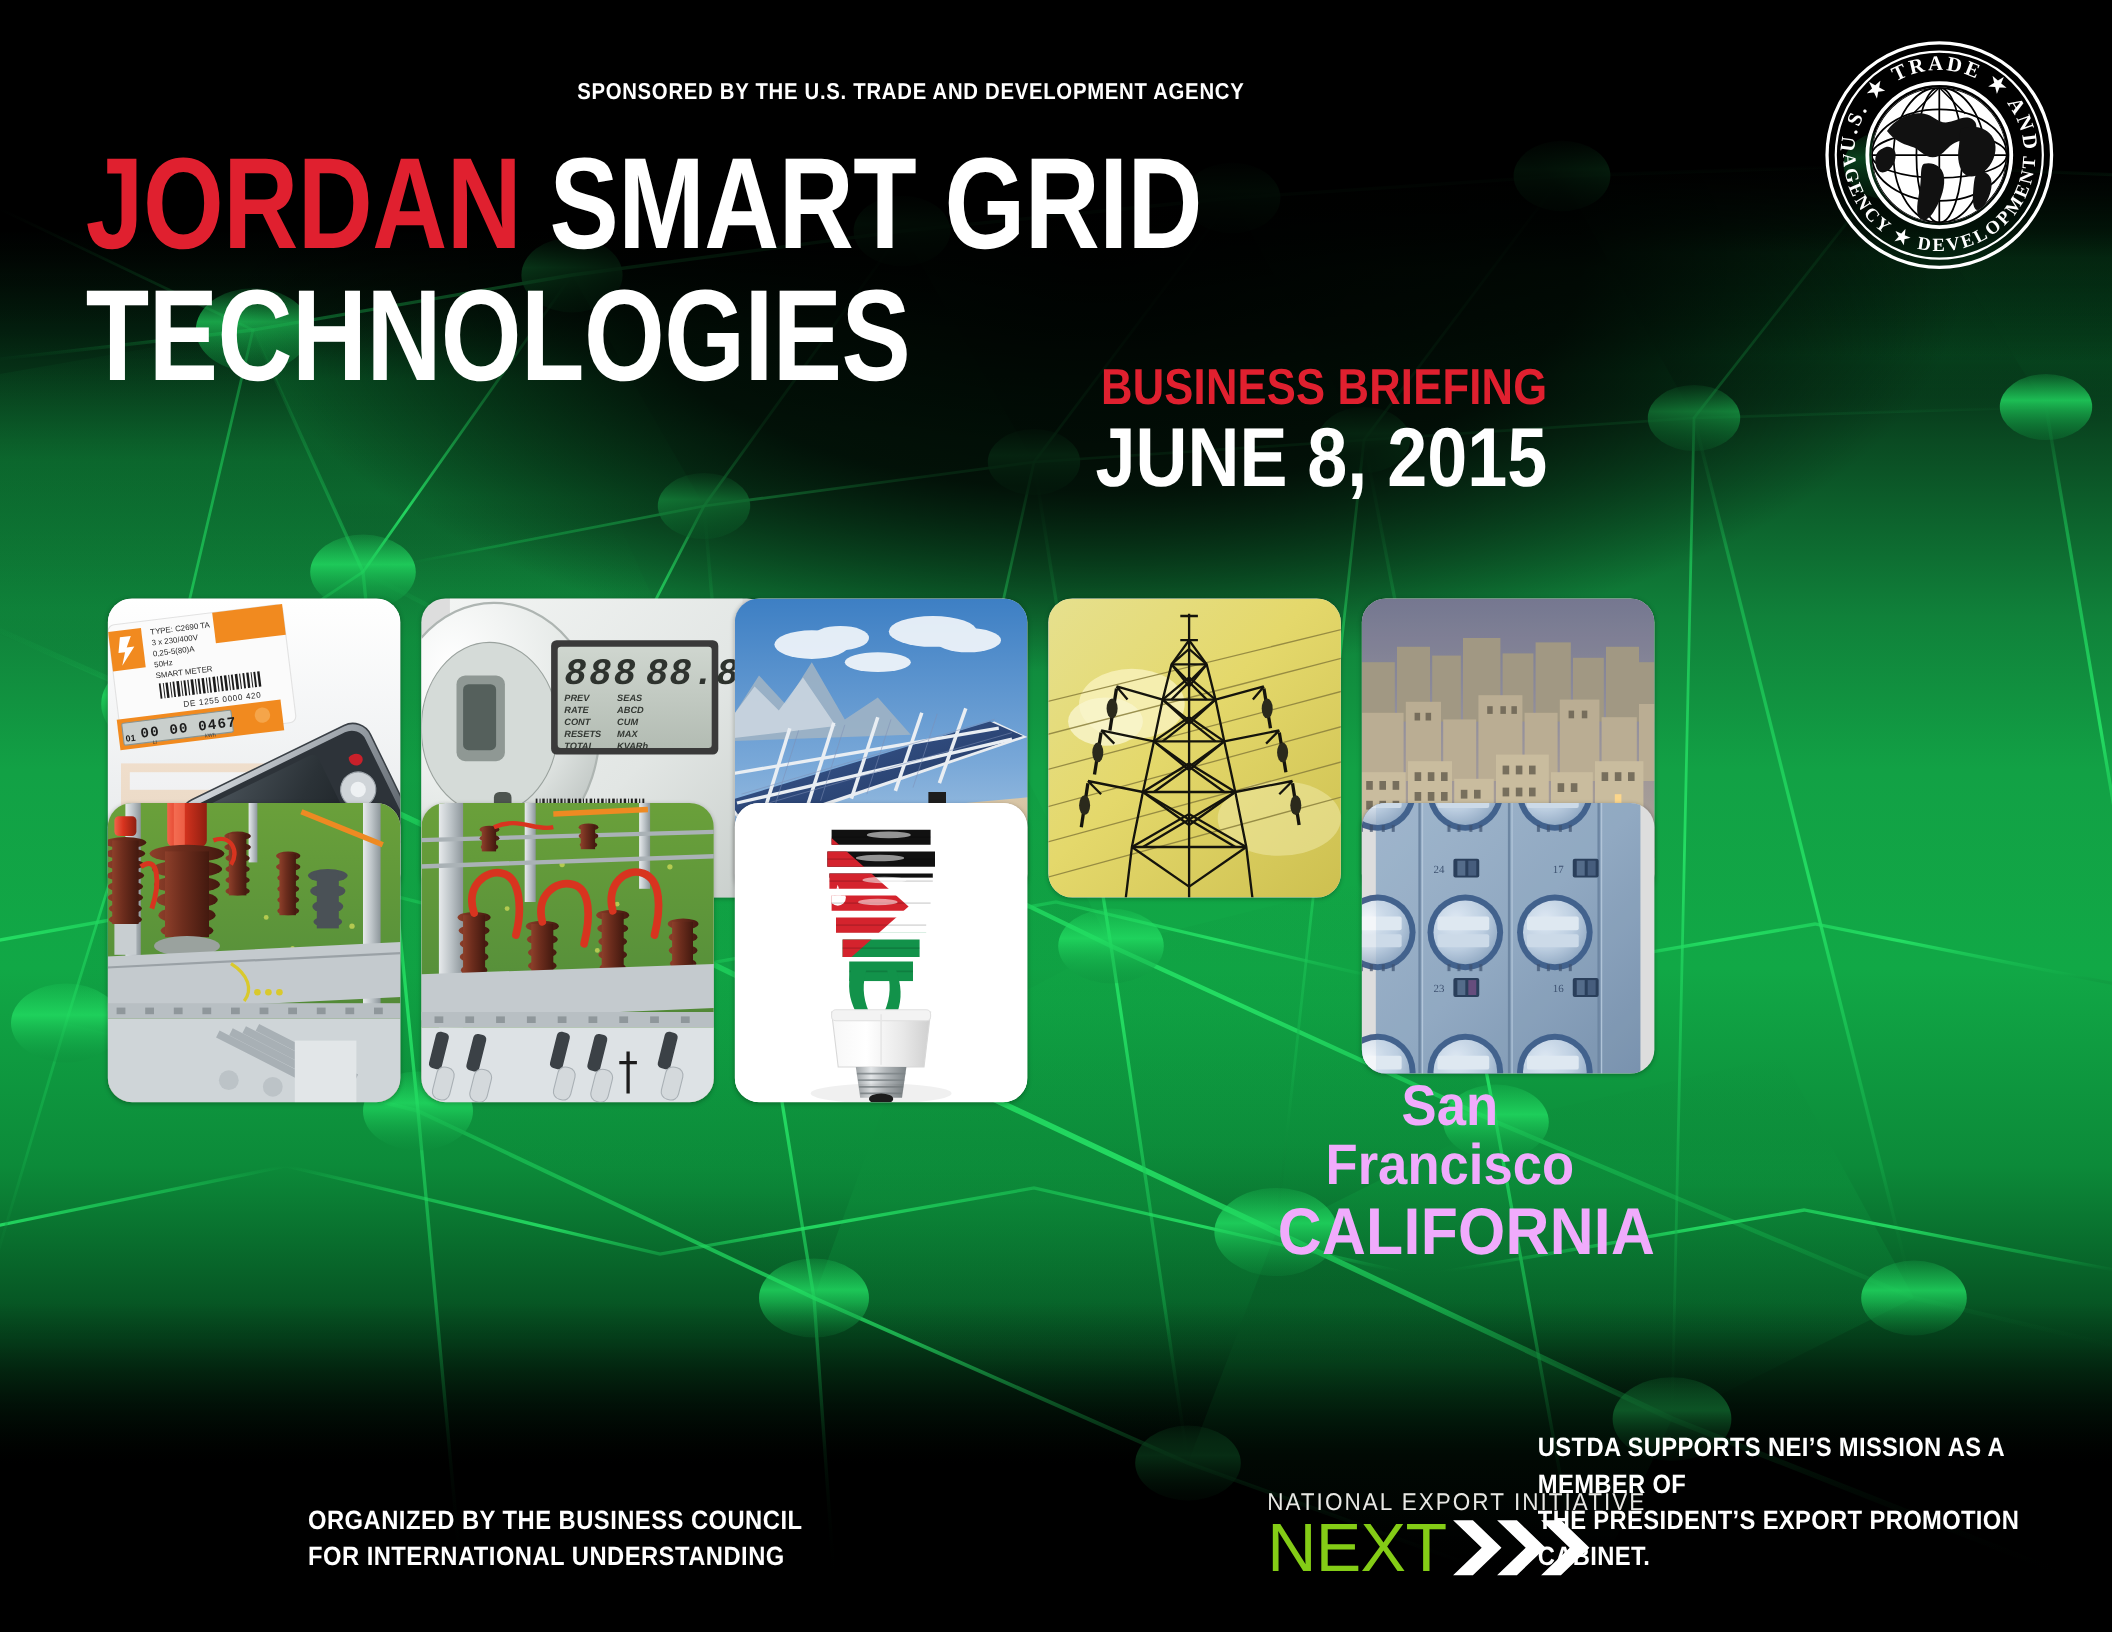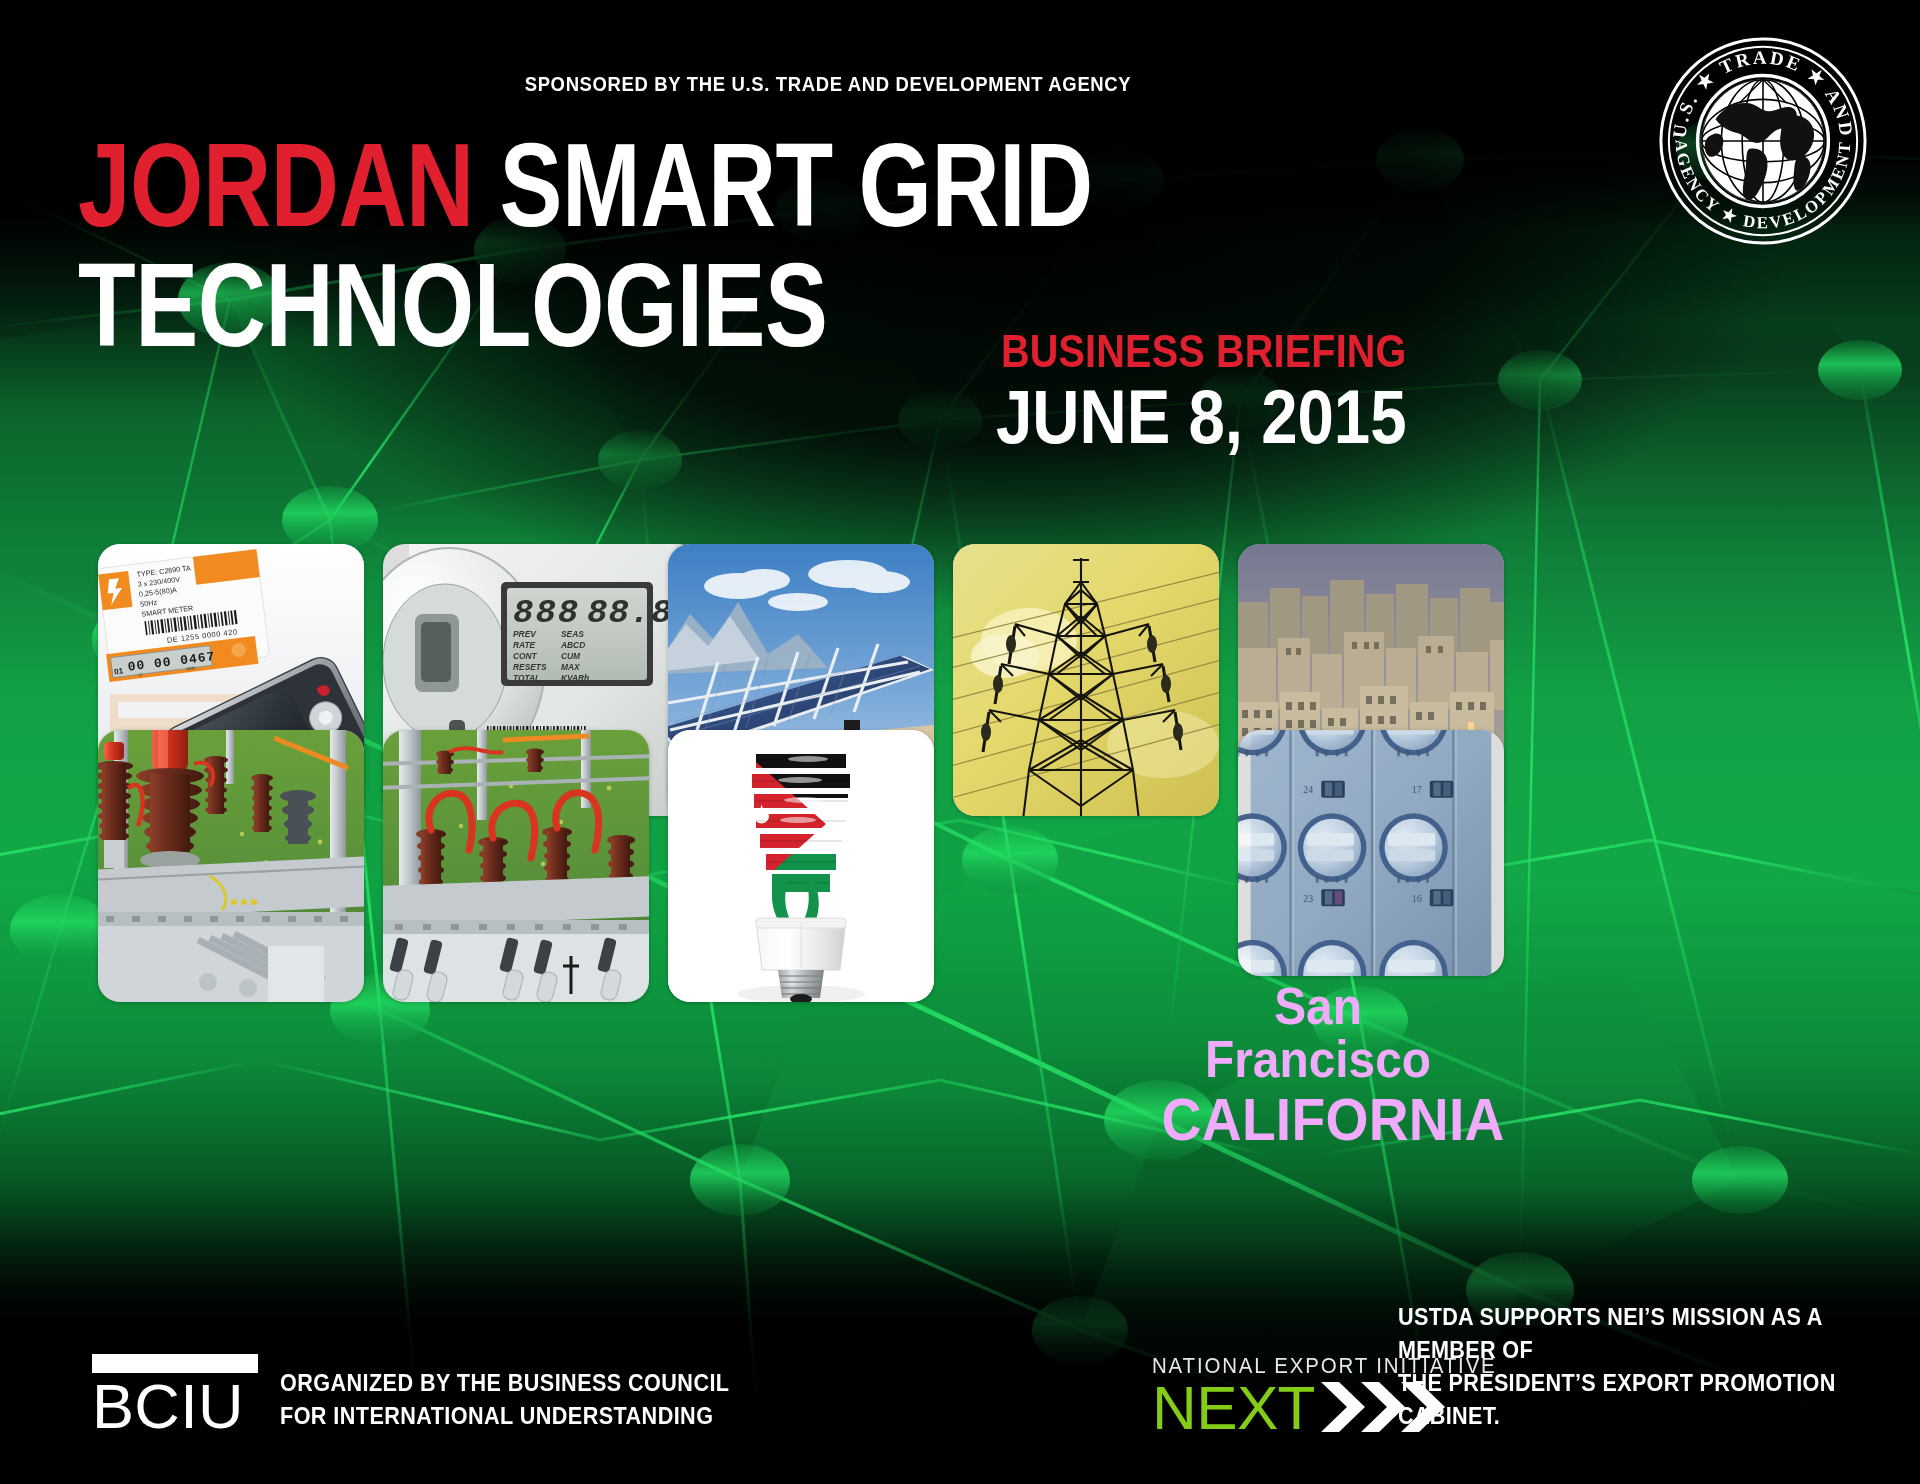--- a/index.html
+++ b/index.html
@@ -1215,24 +1215,20 @@
 
   <div class="loc">
     <div class="loc-city">San Francisco</div>
     <div class="loc-state">CALIFORNIA</div>
   </div>
 
   <div class="bg-bottomfade"></div>
 
   <div class="footer">
 
-    <div class="bciu-logo">
-      <div class="bciu-bar"></div>
-      <div class="bciu-text">BCIU</div>
-    </div>
 
     <div class="org-text">
       <div>ORGANIZED BY THE BUSINESS COUNCIL</div>
       <div>FOR INTERNATIONAL UNDERSTANDING</div>
     </div>
 
     <div class="nei">
       <div class="nei-top">NATIONAL EXPORT INITIATIVE</div>
       <div class="nei-row">
         <span class="nei-next">NEXT</span>

